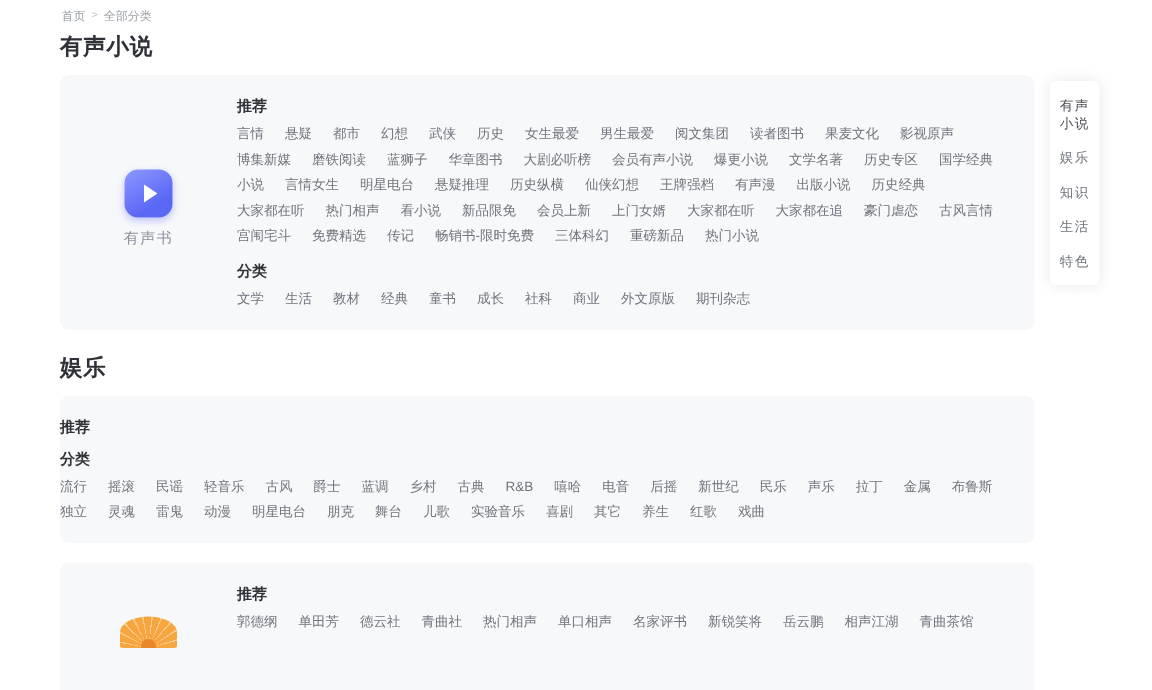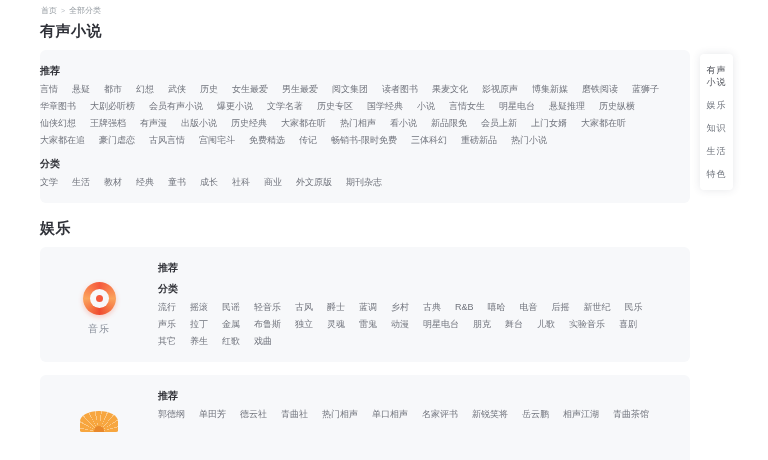--- a/index.html
+++ b/index.html
@@ -66,20 +66,26 @@
   <span class="sep">&gt;</span>
   <span class="crumb">全部分类</span>
 </div>
 
 <div class="main">
 
   <section class="sec-1">
     <h2 class="sec-title">有声小说</h2>
 
     <div class="card">
+      <div class="icon-col">
+        <div class="play-icon">
+            <span class="tri"></span>
+          </div>
+        <div class="icon-label">有声书</div>
+      </div>
       <div class="content-col">
         <div class="group">
           <div class="group-label">推荐</div>
           <div class="tags">
               <span class="tag">言情</span>
               <span class="tag">悬疑</span>
               <span class="tag">都市</span>
               <span class="tag">幻想</span>
               <span class="tag">武侠</span>
               <span class="tag">历史</span>
@@ -144,24 +150,20 @@
             </div>
         </div>
       </div>
     </div>
   </section>
 
   <section class="sec-2">
     <h2 class="sec-title">娱乐</h2>
 
     <div class="card">
-      <div class="icon-col">
-        <div class="cd-icon"></div>
-        <div class="icon-label">音乐</div>
-      </div>
       <div class="content-col">
         <div class="group">
           <div class="group-label">推荐</div>
         </div>
         <div class="group">
           <div class="group-label">分类</div>
           <div class="tags">
               <span class="tag">流行</span>
               <span class="tag">摇滚</span>
               <span class="tag">民谣</span>

